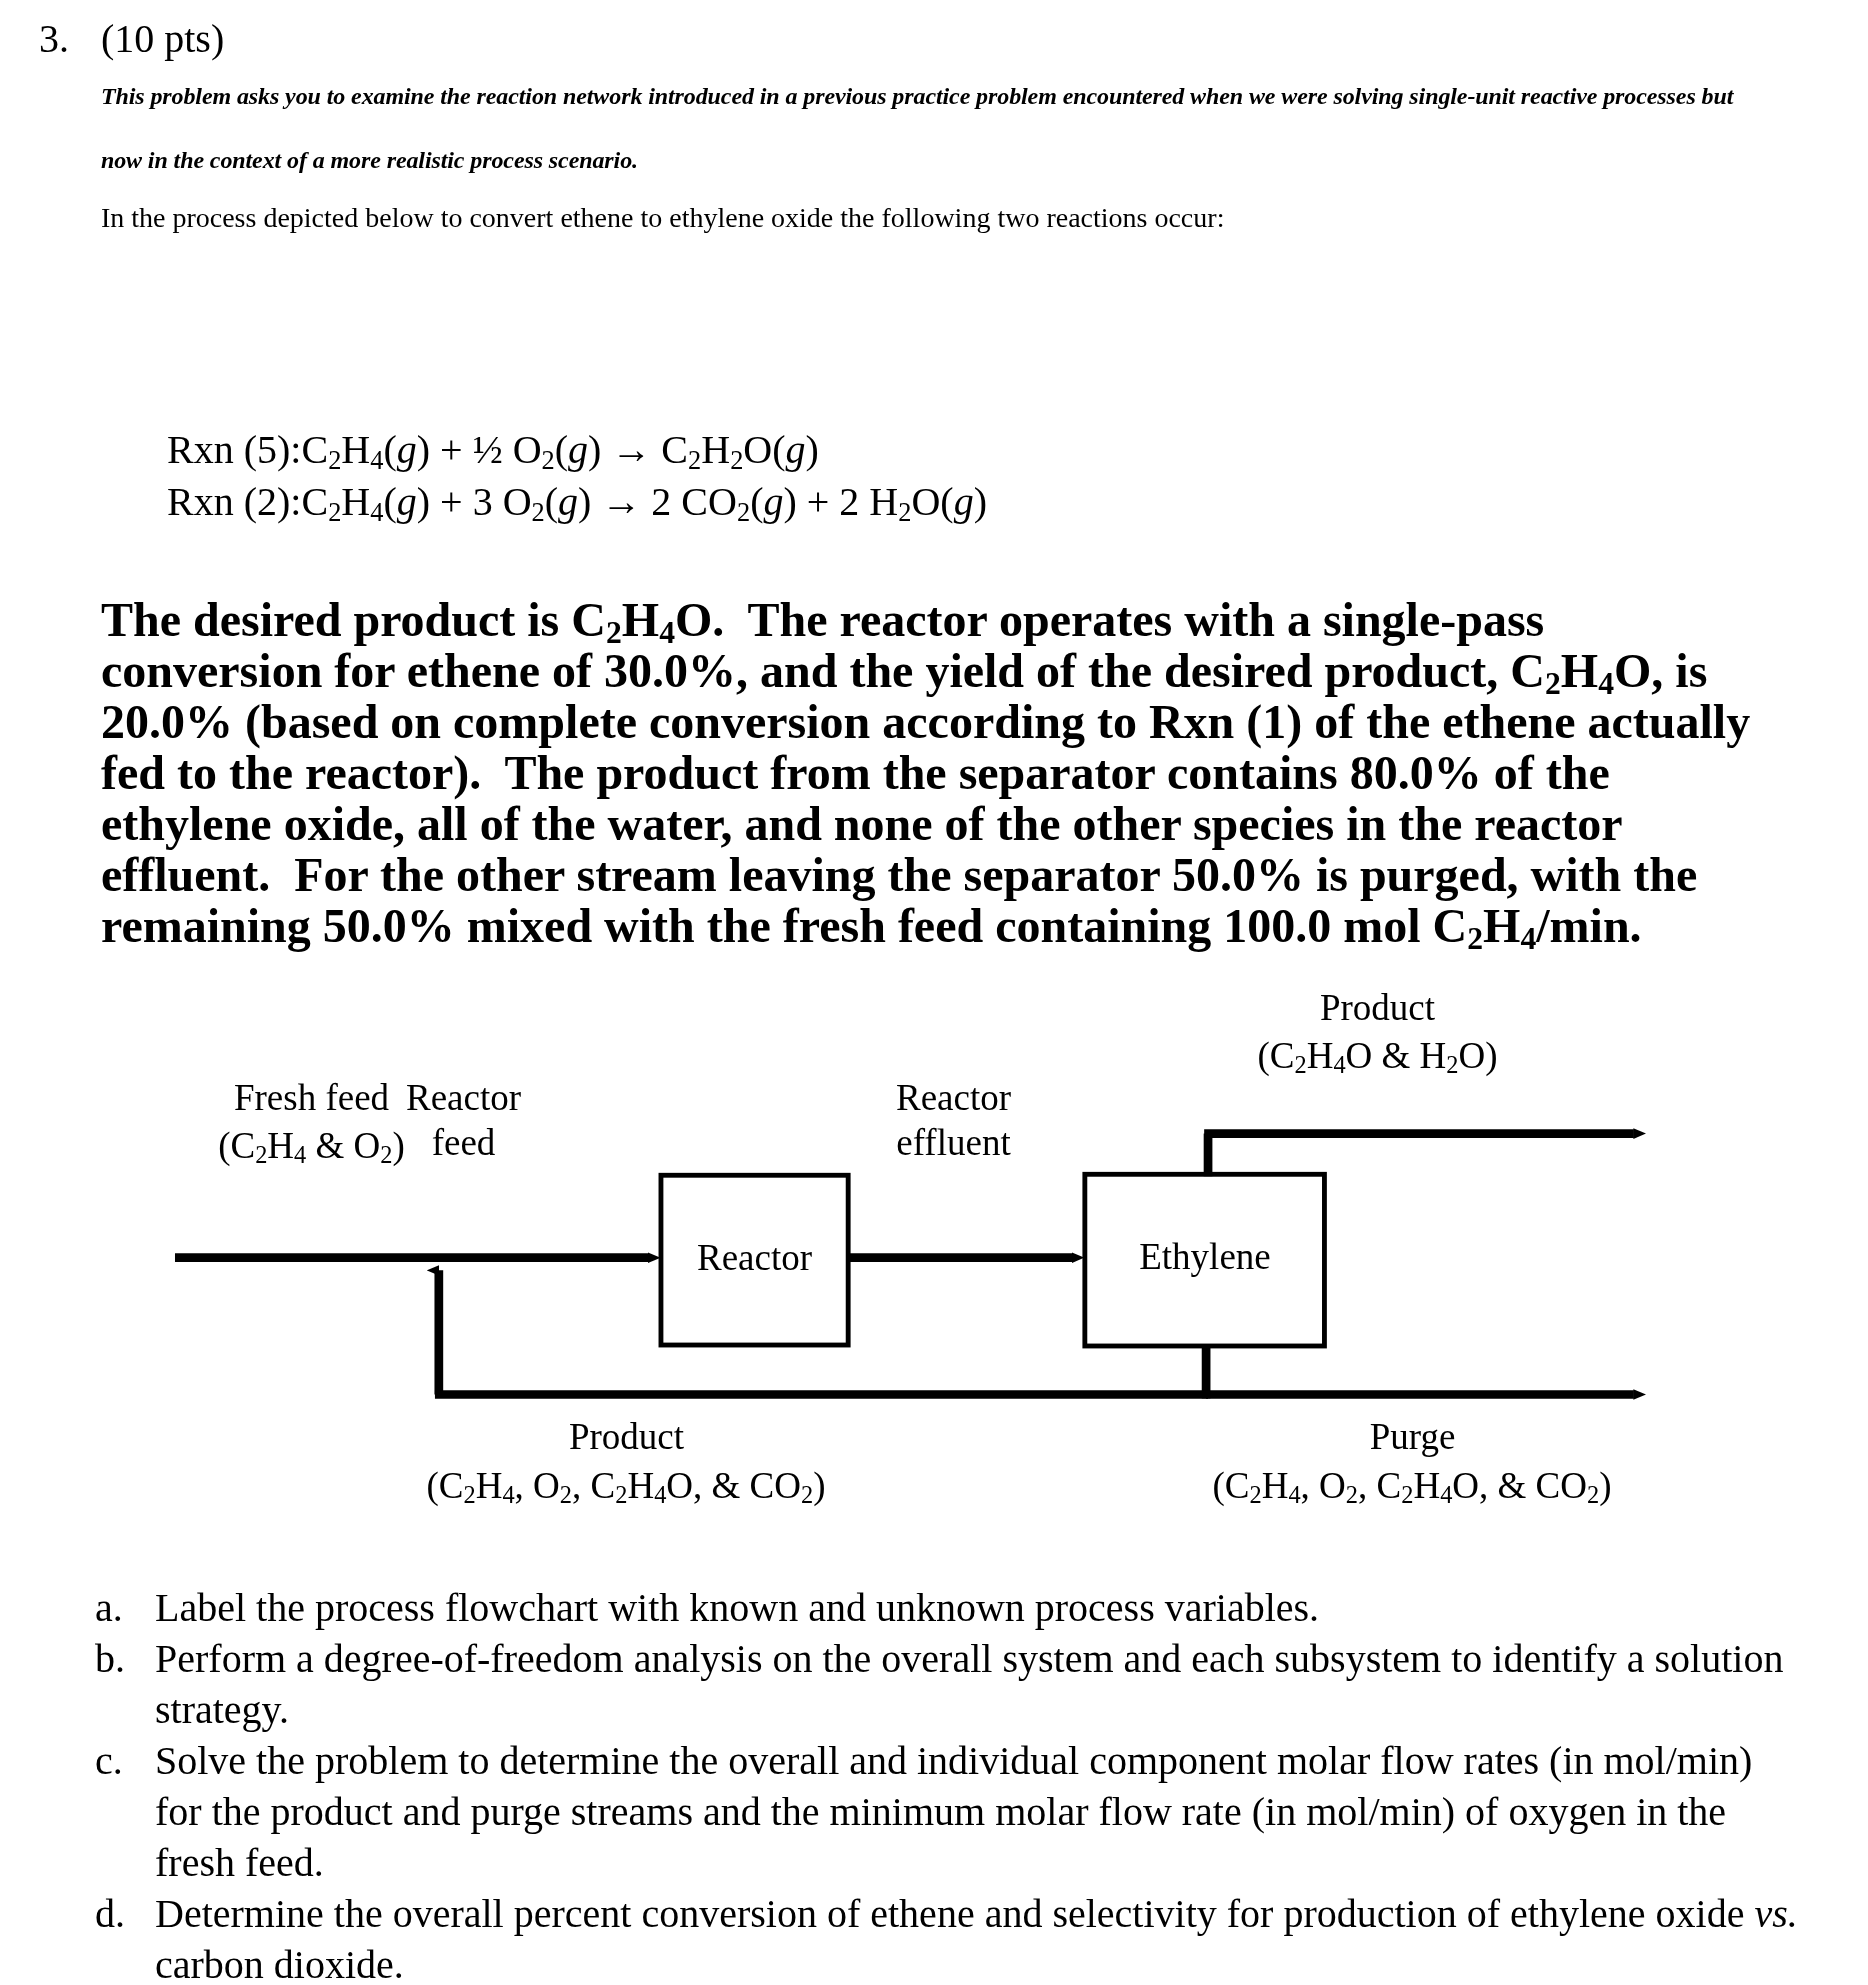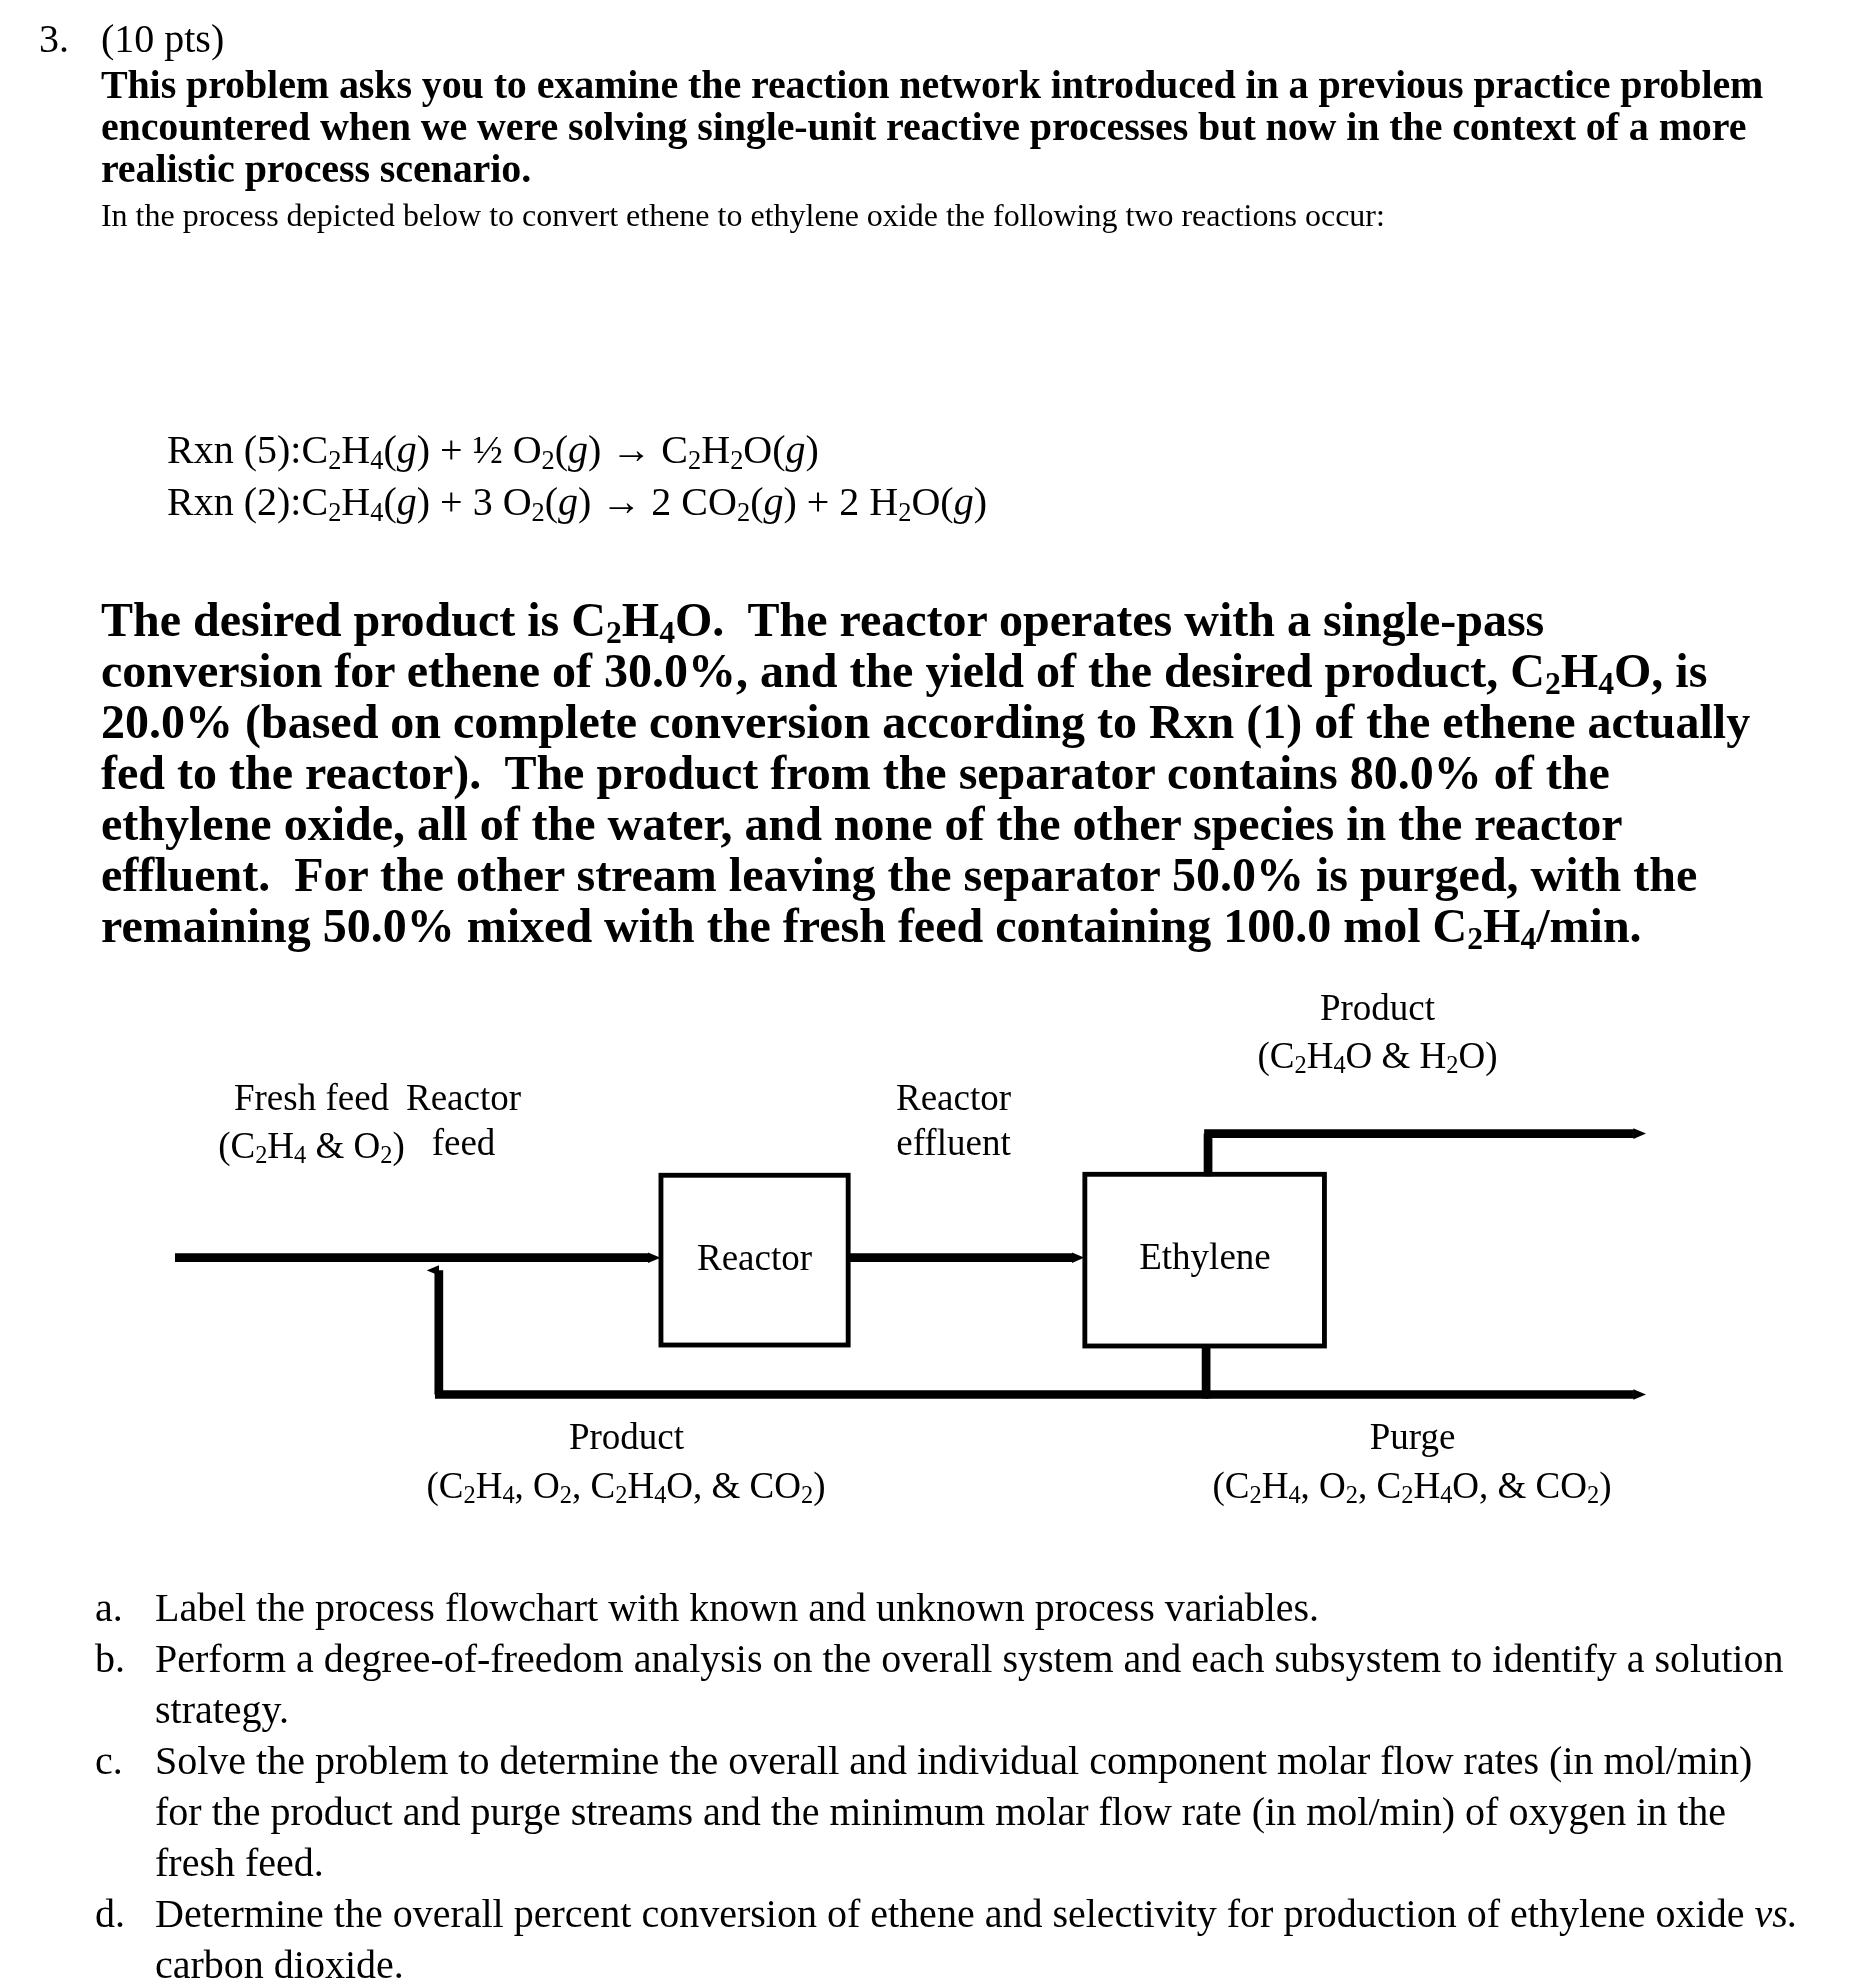--- a/index.html
+++ b/index.html
@@ -42,27 +42,28 @@
     padding-left: 3.9px;
   }
   .prob-body {
     flex: 1 1 auto;
     font-size: 40px;
     line-height: 50px;
   }
   .prob-title { font-size: 40px; line-height: 50px; }
   .pts { font-size: 40px; line-height: 50px; }
   .italic-intro {
+    font-style: italic;
     font-weight: 600;
-    font-size: 40px;
-    line-height: 42px;
+    font-size: 24px;
+    line-height: 64px;
     letter-spacing: -0.1px;
   }
   .para {
-    font-size: 32px;
+    font-size: 28px;
     line-height: 51px;
   }
 
   
   .rxn-block {
     position: absolute;
     left: 167px;
     top: 424px;
     font-size: 40px;
     line-height: 52px;

